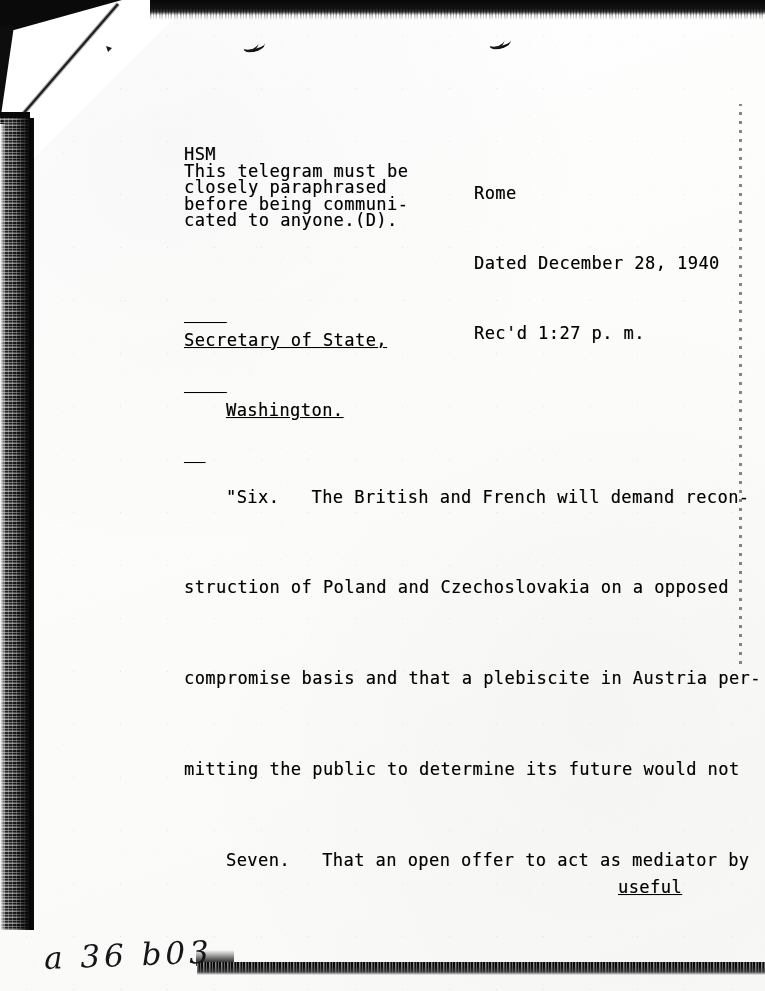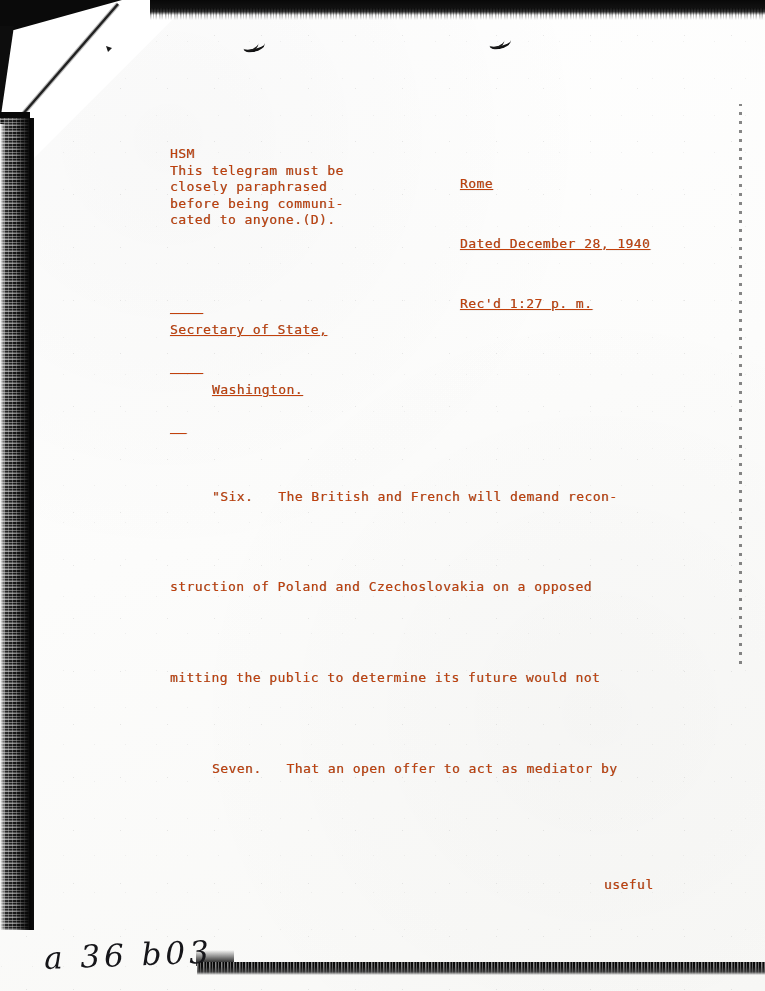--- a/index.html
+++ b/index.html
@@ -189,36 +189,37 @@
     border-bottom: 2px solid #1c1c1c;
     border-radius: 0 0 70% 30%;
     transform: rotate(-16deg);
   }
 
   
   .typed {
     position: absolute;
     white-space: pre;
     font-family: "DejaVu Sans Mono", "Liberation Mono", monospace;
-    font-size: 13px;
+    font-size: 17px;
     letter-spacing: 0.45px;
-    color: #c2410c;
+    color: #000000;
     text-shadow: 0.4px 0 0 rgba(20,18,16,0.30), -0.3px 0.3px 0 rgba(20,18,16,0.18);
+    margin-left: 14px;
   }
 
   #header-caveat {
     left: 170px;
     top: 146px;
     line-height: 16.6px;
   }
   #header-origin {
     left: 460px;
     top: 146px;
   }
-  #header-origin .orow { line-height: 15px; text-decoration: underline; }
+  #header-origin .orow { line-height: 15px; }
   #header-origin .orow.r1 { margin-bottom: 15px; }
   #header-origin .orow.r2 { margin-bottom: 15px; }
 
   #addressee {
     left: 170px;
     top: 285px;
     text-decoration: underline;
   }
   #addressee .arow { line-height: 30px; }
   #addressee .indent { padding-left: 42px; }
@@ -232,20 +233,21 @@
   #body {
     left: 170px;
     top: 421px;
     line-height: 30.3px;
   }
   #body .para-first { text-indent: 42px; }
 
   #trailing-word {
     left: 604px;
     top: 877px;
+    text-decoration: underline;
   }
 
   
   #archival-number {
     position: absolute;
     left: 44px;
     top: 940px;
     font-family: "DejaVu Serif", "Liberation Serif", serif;
     font-size: 31px;
     font-style: italic;
@@ -306,20 +308,21 @@
 
   <div class="typed" id="addressee">
     <div class="arow">Secretary of State,</div>
     <div class="arow indent">Washington.</div>
   </div>
 
 
   <div class="typed" id="body">
     <div class="para-first">"Six.   The British and French will demand recon-</div>
     <div>struction of Poland and Czechoslovakia on a opposed</div>
+    <div>compromise basis and that a plebiscite in Austria per-</div>
     <div>mitting the public to determine its future would not</div>
     <div class="para-first">Seven.   That an open offer to act as mediator by</div>
     
     
     
     
     
     
     
     

